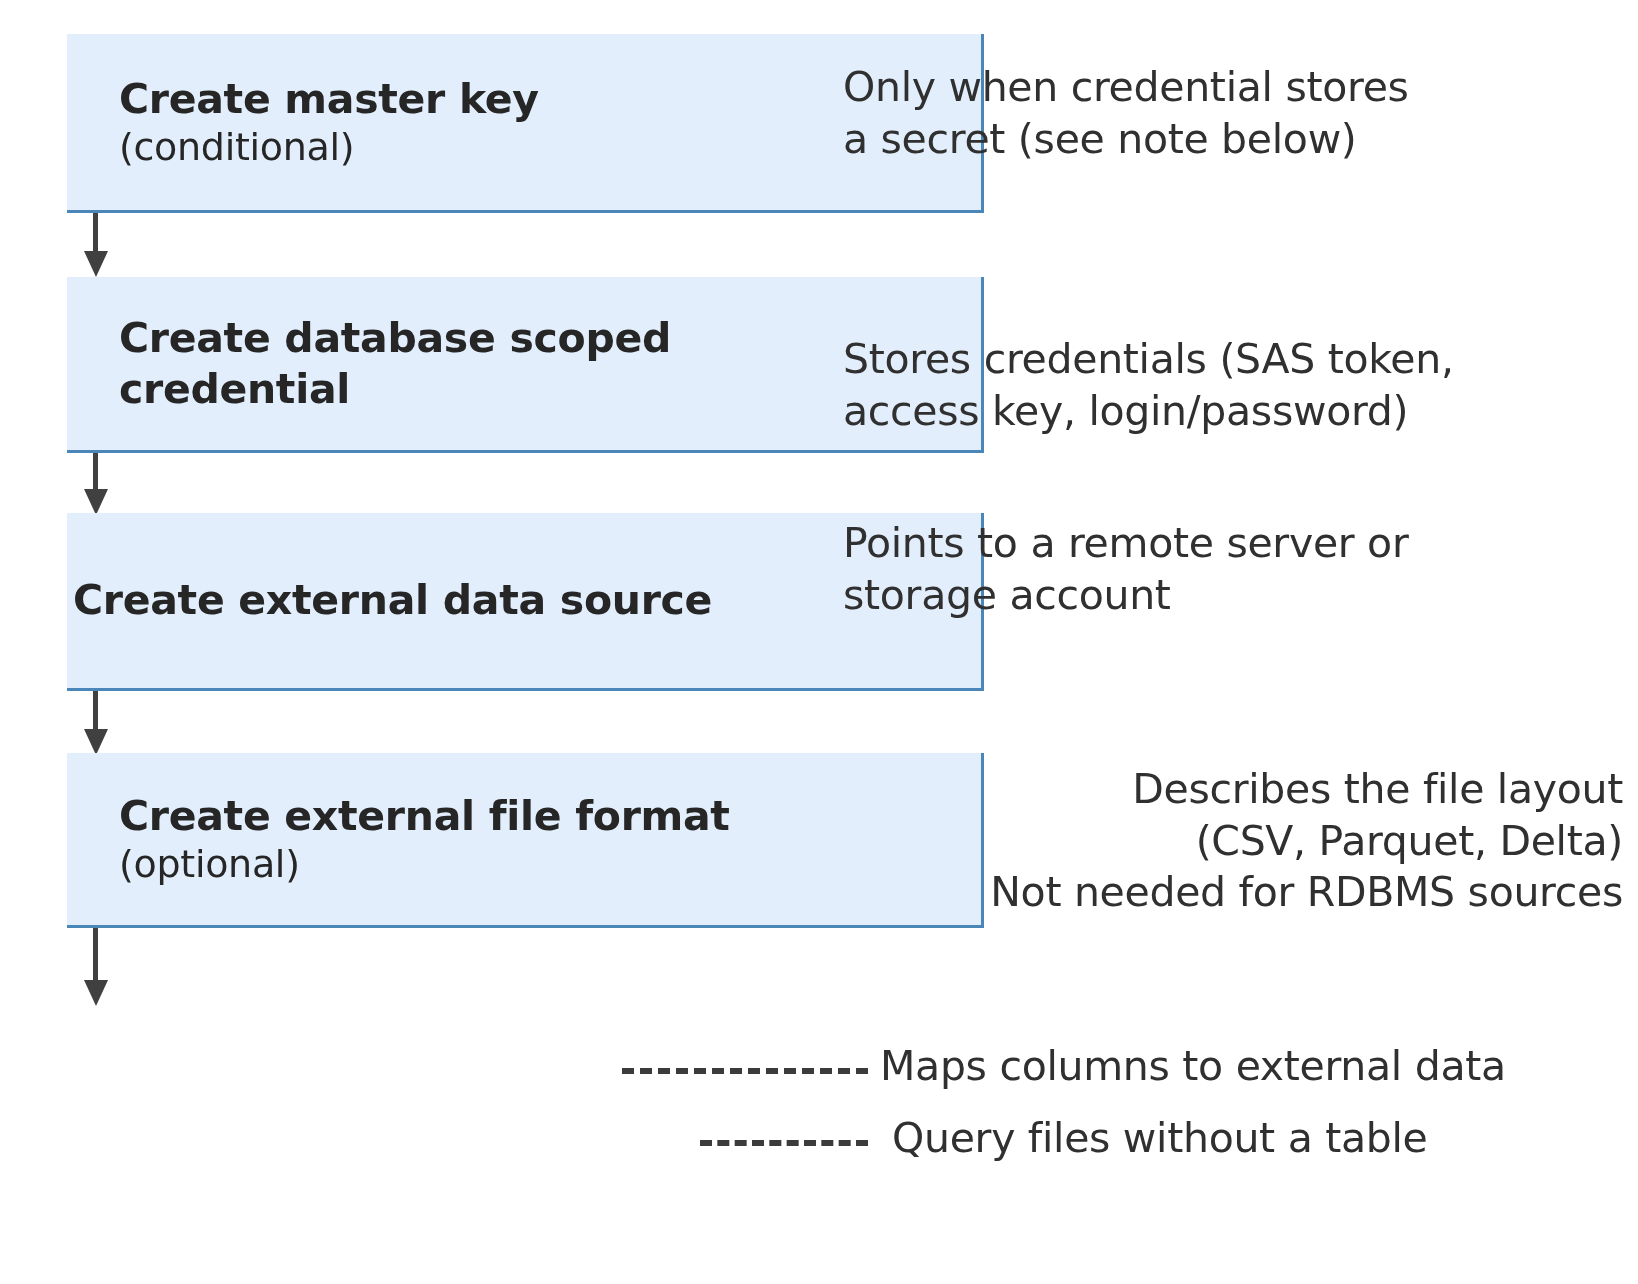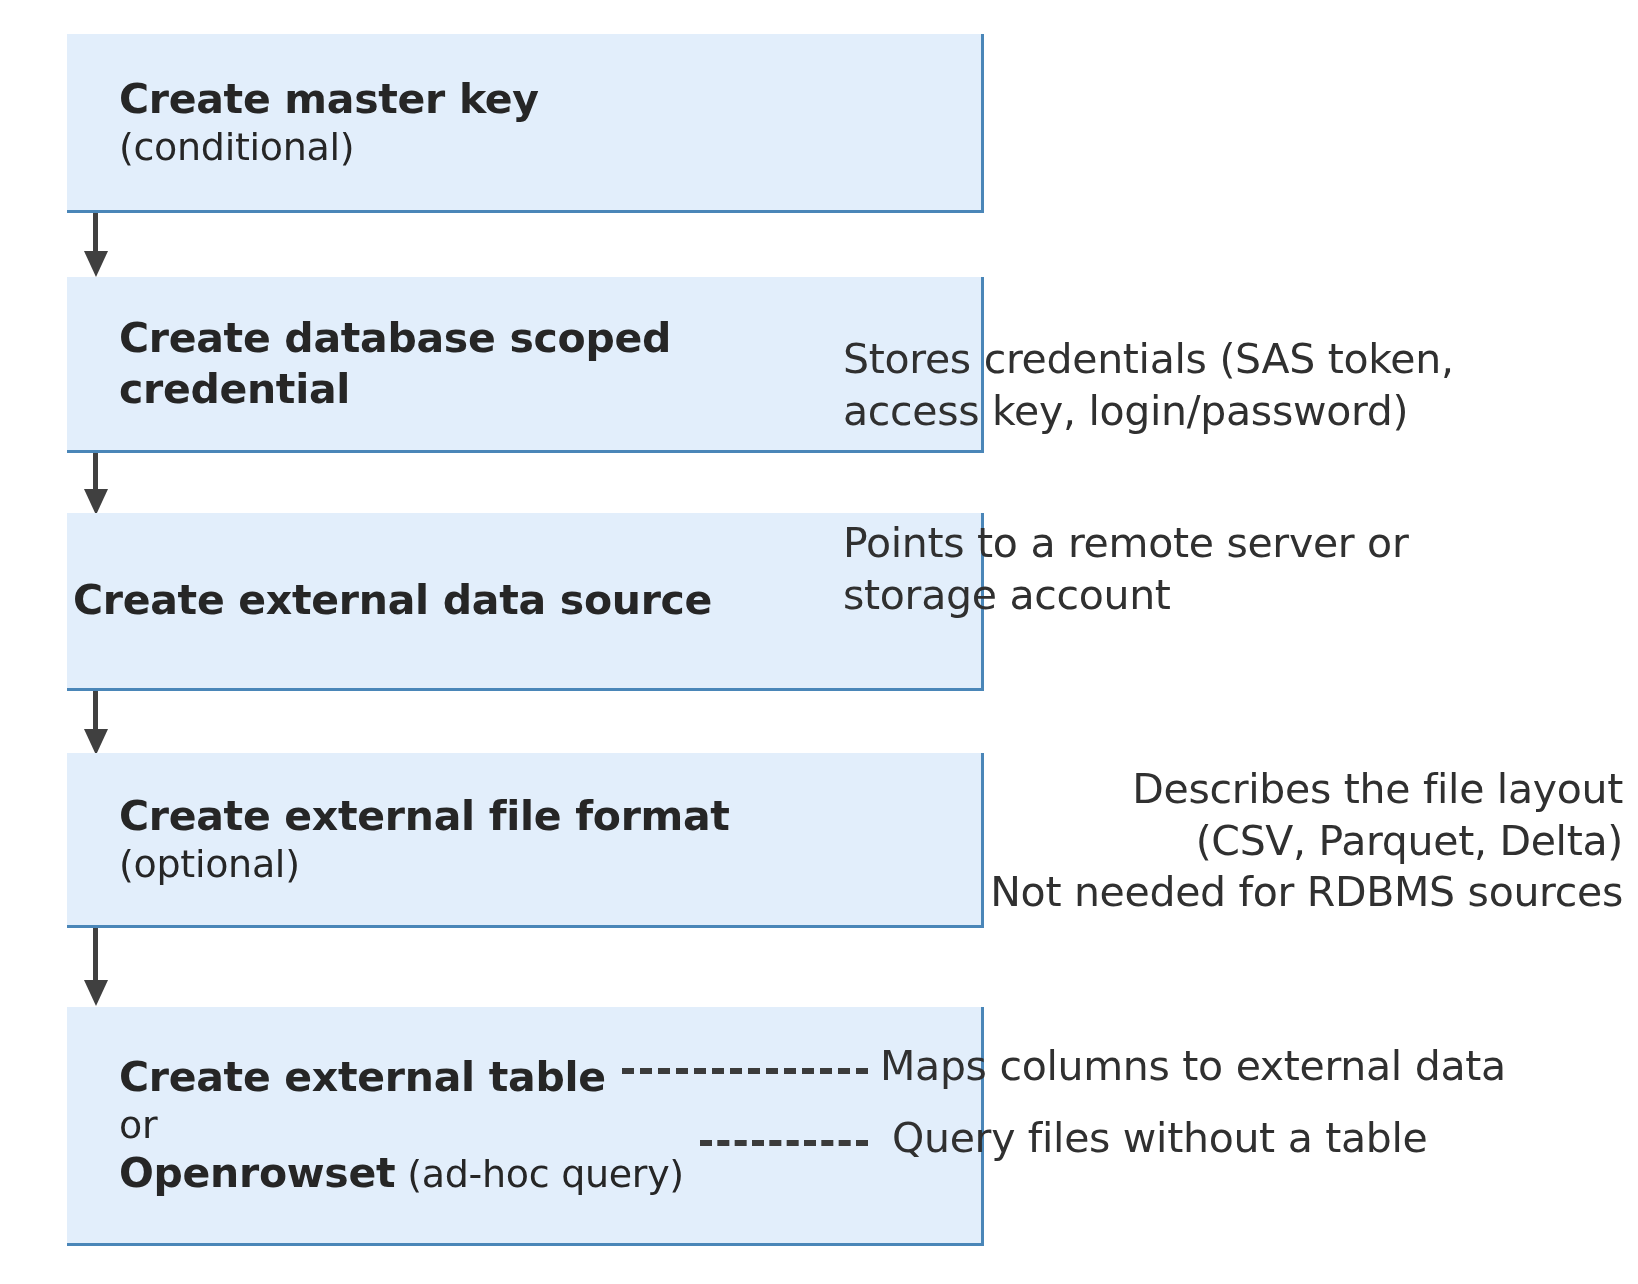--- a/index.html
+++ b/index.html
@@ -104,20 +104,22 @@
 </style>
 </head>
 <body>
 
 <div id="canvas">
 
   <div class="step-box" style="top:34px; height:179px;">
     <div class="step-title">Create master key</div>
     <div class="step-sub">(conditional)</div>
   </div>
+  <div class="note" style="left:843px; top:62px; width:760px;">Only when credential stores
+a secret (see note below)</div>
 
   <div class="arrow" style="top:213px; height:64px;">
     <div class="shaft" style="height:40px;"></div>
     <div class="head" style="top:38px;"></div>
   </div>
 
   <div class="step-box" style="top:277px; height:176px;">
     <div class="step-title">Create database scoped
 credential</div>
   </div>
@@ -146,28 +148,20 @@
   </div>
   <div class="note" style="left:843px; top:764px; width:780px;text-align:right;">Describes the file layout
 (CSV, Parquet, Delta)
 Not needed for RDBMS sources</div>
 
   <div class="arrow" style="top:928px; height:80px;">
     <div class="shaft" style="height:54px;"></div>
     <div class="head" style="top:52px;"></div>
   </div>
 
-  <div class="step-box" style="top:1007px; height:239px; padding-top:0;">
-    <div class="step-title">Create external table</div>
-    <div class="step-sub">or</div>
-    <div class="row-line">
-      <span class="step-title">Openrowset</span>
-      <span class="step-sub" style="margin-left:12px;">(ad-hoc query)</span>
-    </div>
-  </div>
 
   <div class="dash-line" style="left:622px; top:1068px; width:246px;"></div>
   <div class="note" style="left:880px; top:1041px; width:740px;">Maps columns to external data</div>
 
   <div class="dash-line" style="left:700px; top:1140px; width:168px;"></div>
   <div class="note" style="left:880px; top:1113px; width:700px;margin-left:12px;">Query files without a table</div>
 
 </div>
 
 </body></html>

